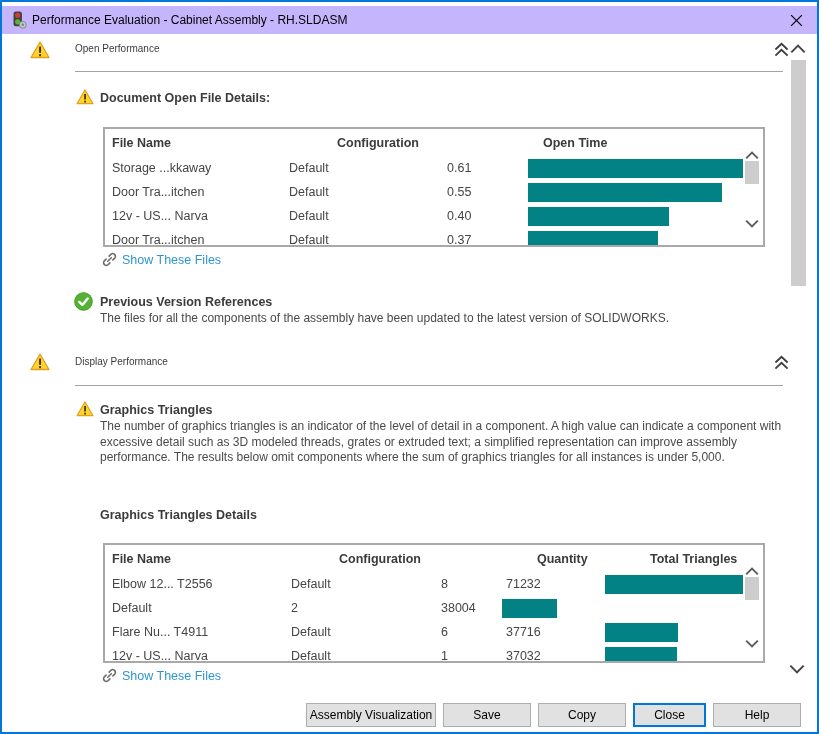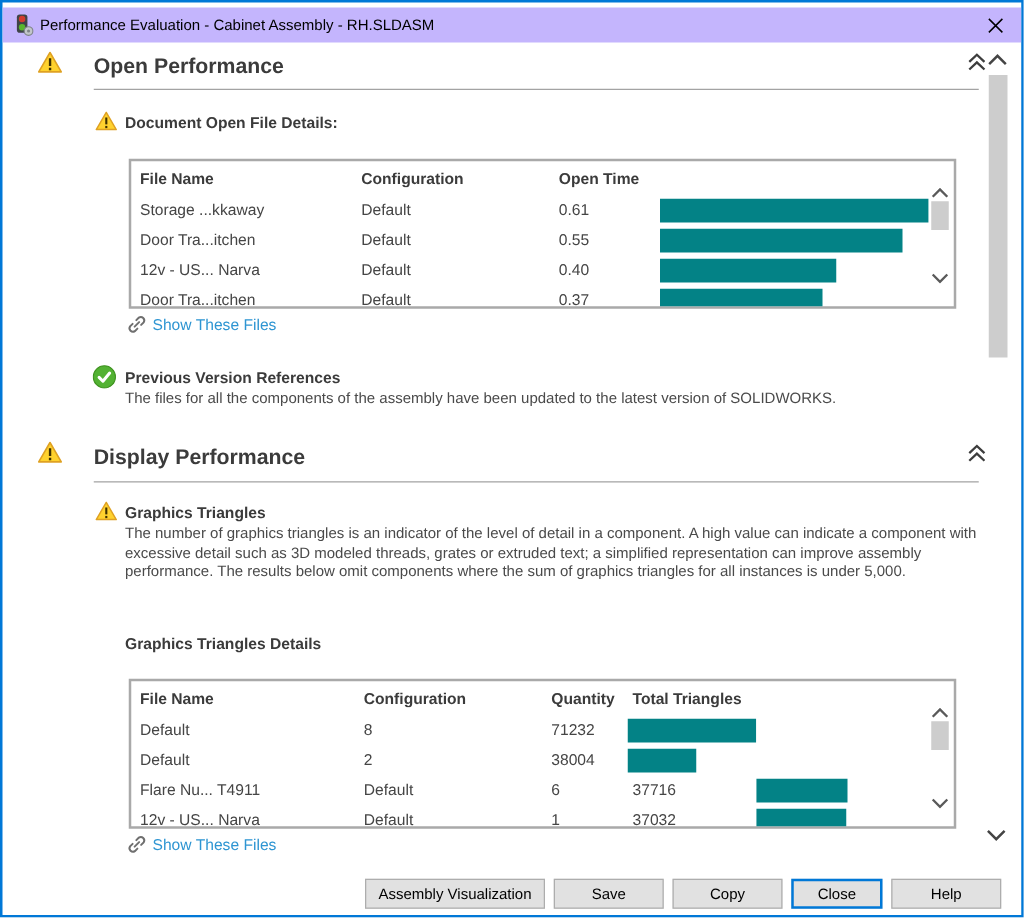--- a/index.html
+++ b/index.html
@@ -8,31 +8,31 @@
     border:2px solid #0078d7;background:#fff;overflow:hidden;
     font-family:"Liberation Sans",sans-serif;color:#3b3b3b;
   }
   .abs{position:absolute;}
   
   .titlebar{position:absolute;left:0;top:4px;right:0;height:28px;background:#c4b5fd;}
   .app-icon{position:absolute;left:7px;top:5px;width:18px;height:18px;}
   .wtitle{position:absolute;left:30px;top:0;height:28px;line-height:28px;font-size:12px;color:#000;white-space:nowrap;}
   .closebtn{position:absolute;right:2px;top:0;width:38px;height:28px;display:flex;align-items:center;justify-content:center;cursor:pointer;}
   
-  .h1{font-size:17px;font-weight:bold;color:#3b3b3b;white-space:nowrap;}
+  .h1{font-size:10px;font-weight:normal;color:#3b3b3b;white-space:nowrap;}
   .h2{font-size:12.5px;font-weight:bold;color:#3b3b3b;white-space:nowrap;}
   .body-text{font-size:12px;color:#4a4a4a;line-height:15.5px;}
   .hr{height:1px;background:#a3a3a3;}
   .icon16{width:18px;height:17px;display:block;}
   .link{font-size:12.5px;color:#2e95d2;white-space:nowrap;cursor:pointer;}
   
   .ptable{border:2px solid #a9a9a9;background:#fff;box-sizing:border-box;overflow:hidden;}
   .tgrid{position:absolute;left:3px;top:0;right:20px;bottom:0;overflow:hidden;}
   .trow{display:grid;align-items:center;height:24px;}
-  .trow.thead{height:27px;}
+  .trow.thead{height:27px;gap:48px;}
   .t1 .trow{grid-template-columns:177px 158px 85px auto;}
   .t2 .trow{grid-template-columns:179px 150px 65px 103px auto;}
   .th{font-size:12.5px;font-weight:bold;color:#3b3b3b;padding-left:4px;white-space:nowrap;overflow:hidden;}
   .td{font-size:12.5px;color:#454545;padding-left:4px;white-space:nowrap;overflow:hidden;}
   .bar-cell{height:24px;display:flex;align-items:center;padding-left:0 !important;}
   .bar{height:19px;background:#038286;}
   
   .tscroll{position:absolute;top:1px;right:1px;bottom:1px;width:19px;background:#fff;}
   .ts-up{position:absolute;left:2px;top:16px;}
   .ts-thumb{position:absolute;left:2px;top:31px;width:14px;height:23px;background:#cdcdcd;}
@@ -41,21 +41,21 @@
   .ms-up{position:absolute;left:788px;top:38px;}
   .ms-thumb{position:absolute;left:789px;top:58px;width:15px;height:226px;background:#cdcdcd;}
   .ms-down{position:absolute;left:787px;top:658px;}
   
   .footer{position:absolute;top:701px;right:16px;display:flex;gap:7px;}
   .btn{
     box-sizing:border-box;height:24px;width:88px;background:#e1e1e1;border:1px solid #adadad;
     font-family:"Liberation Sans",sans-serif;font-size:12px;color:#000;cursor:pointer;
     display:flex;align-items:center;justify-content:center;white-space:nowrap;padding:0 4px;
   }
-  .btn[data-name="assembly-visualization-button"]{width:144px;}
+  .btn[data-name="assembly-visualization-button"]{width:130px;}
   .btn[data-name="close-button"]{width:73px;border:2px solid #0078d7;}
 </style>
 </head>
 <body>
 
 <div class="window" data-name="performance-evaluation-dialog">
 
   <div class="titlebar" data-name="title-bar">
     <span class="app-icon" data-name="traffic-light-icon">
       <svg width="18" height="18" viewBox="0 0 16 16">
@@ -202,20 +202,21 @@
 
   <div class="abs ptable t2" style="left:101px;top:541px;width:662px;height:120px;" data-name="graphics-triangles-table">
     <div class="tgrid">
         <div class="trow thead" data-name="table-header-row">
           <div class="th" data-name="column-header">File Name</div>
           <div class="th" data-name="column-header">Configuration</div>
           <div class="th" data-name="column-header">Quantity</div>
           <div class="th" data-name="column-header">Total Triangles</div>
         </div>
         <div class="trow" data-name="table-row">
+          <div class="td" data-name="table-cell">Elbow 12... T2556</div>
           <div class="td" data-name="table-cell">Default</div>
           <div class="td" data-name="table-cell">8</div>
           <div class="td" data-name="table-cell">71232</div>
           <div class="td bar-cell" data-name="bar-cell">
             <div class="bar" data-name="value-bar" style="width: 100%;"></div>
           </div>
         </div>
         <div class="trow" data-name="table-row">
           <div class="td" data-name="table-cell">Default</div>
           <div class="td" data-name="table-cell">2</div>

